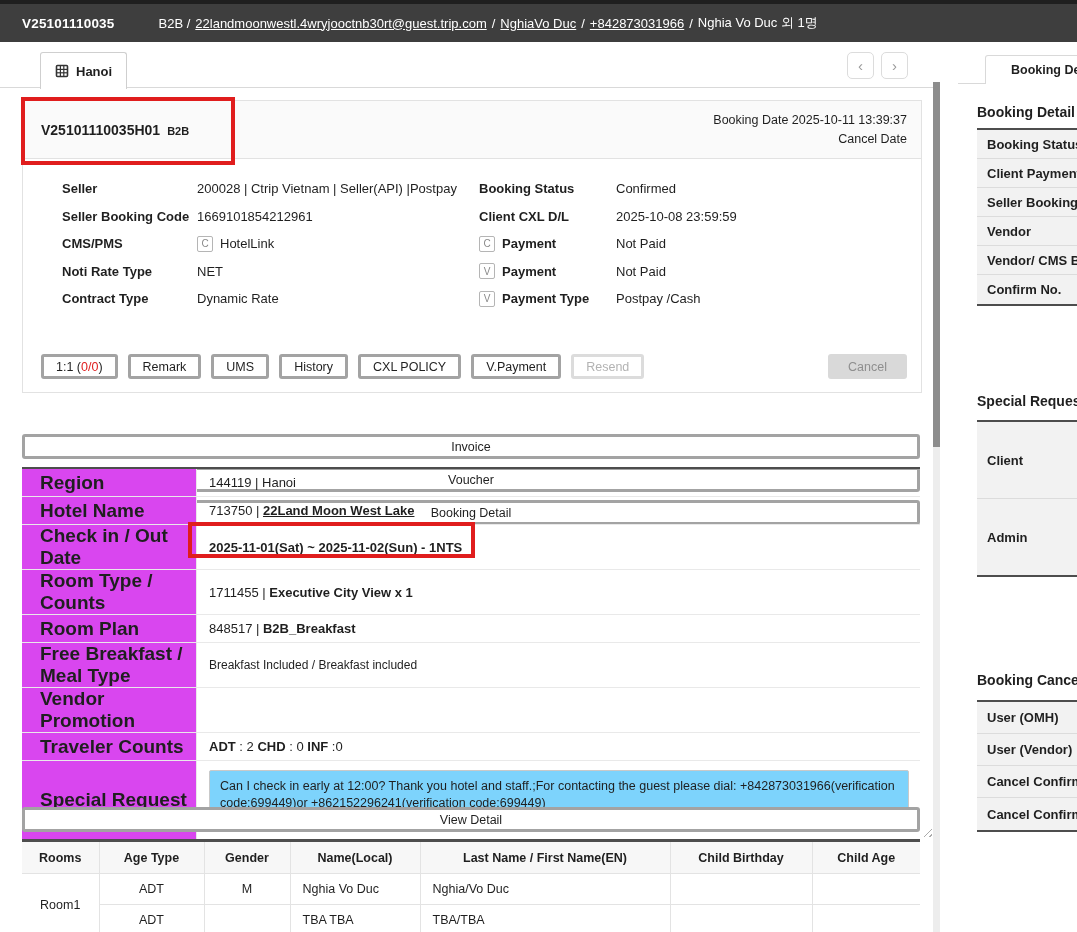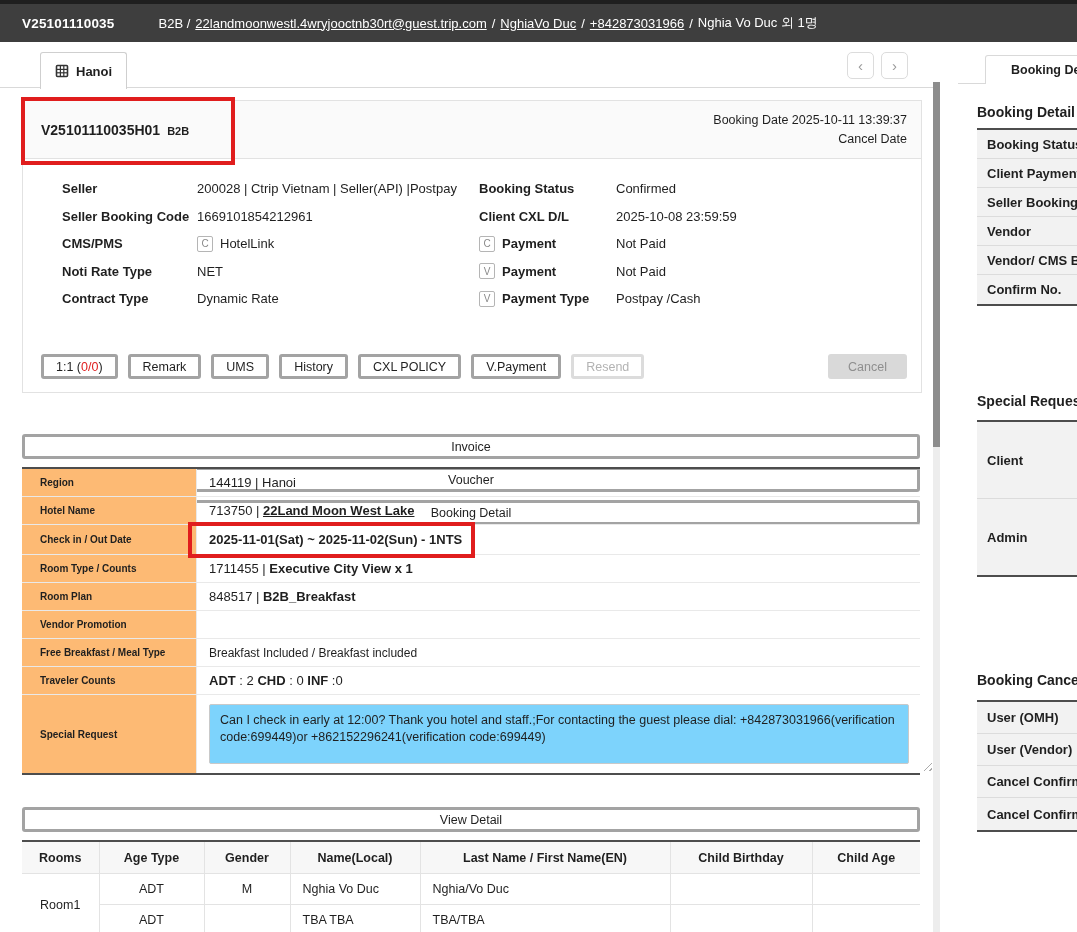--- a/index.html
+++ b/index.html
@@ -57,21 +57,21 @@
   
   .sect-head{position:absolute;left:22px;font-size:14px;font-weight:700;display:flex;align-items:center;gap:7px;}
   .caret{color:#999;font-size:10px;font-weight:700;transform:translateY(-1px);}
   .right-btns{position:absolute;left:22px;width:898px;display:flex;justify-content:flex-end;gap:8px;flex-direction:column;}
 
   
   .bdtable{position:absolute;left:22px;top:467px;width:898px;box-sizing:border-box;
     border-top:2px solid #4d4d4d;border-bottom:2px solid #4d4d4d;}
   .bdrow{display:flex;border-bottom:1px solid #e9e9e9;box-sizing:border-box;}
   .bdrow:last-child{border-bottom:none;}
-  .bdlabel{width:175px;flex:none;background:#fdba74;font-weight:700;font-size:10px;
+  .bdlabel{width:175px;flex:none;background:#d946ef;font-weight:700;font-size:19px;
     padding-left:18px;display:flex;align-items:center;box-sizing:border-box;border-right:1px solid #e9e9e9;}
   .bdvalue{flex:1;display:flex;align-items:center;padding-left:12px;font-size:13px;}
   .h28{min-height:28px;} .h30{min-height:30px;} .h78{min-height:78px;}
   .pipe-bold{font-weight:700;}
   .hotel-link{font-weight:700;text-decoration:underline;color:#1f1f1f;cursor:pointer;}
   .dates-val{font-weight:700;}
   .small-val{font-size:12px;}
   .pre{white-space:pre;}
   .sr-box{position:relative;width:700px;height:60px;box-sizing:border-box;border:1px solid #c9c9c9;
     border-radius:2px;background:#7dd3fc;padding:7px 10px;font-size:12.5px;line-height:17px;overflow:hidden;}
@@ -277,26 +277,26 @@
       </div>
     </div>
     <div class="bdrow h28">
       <div class="bdlabel">Room Plan</div>
       <div class="bdvalue">
         <span class="pre">848517 | </span>
           <span class="pipe-bold">B2B_Breakfast</span>
       </div>
     </div>
     <div class="bdrow h28">
+      <div class="bdlabel">Free Breakfast / Meal Type</div>
+      <div class="bdvalue small-val">Breakfast Included / Breakfast included</div>
+    </div>
+    <div class="bdrow h28">
       <div class="bdlabel">Vendor Promotion</div>
       <div class="bdvalue"></div>
-    </div>
-    <div class="bdrow h28">
-      <div class="bdlabel">Free Breakfast / Meal Type</div>
-      <div class="bdvalue small-val">Breakfast Included / Breakfast included</div>
     </div>
     <div class="bdrow h28">
       <div class="bdlabel">Traveler Counts</div>
       <div class="bdvalue">
         <span class="pipe-bold">ADT</span>
           <span class="pre"> : 2 </span>
           <span class="pipe-bold">CHD</span>
           <span class="pre"> : 0 </span>
           <span class="pipe-bold">INF</span>
           <span class="pre"> :0</span>

